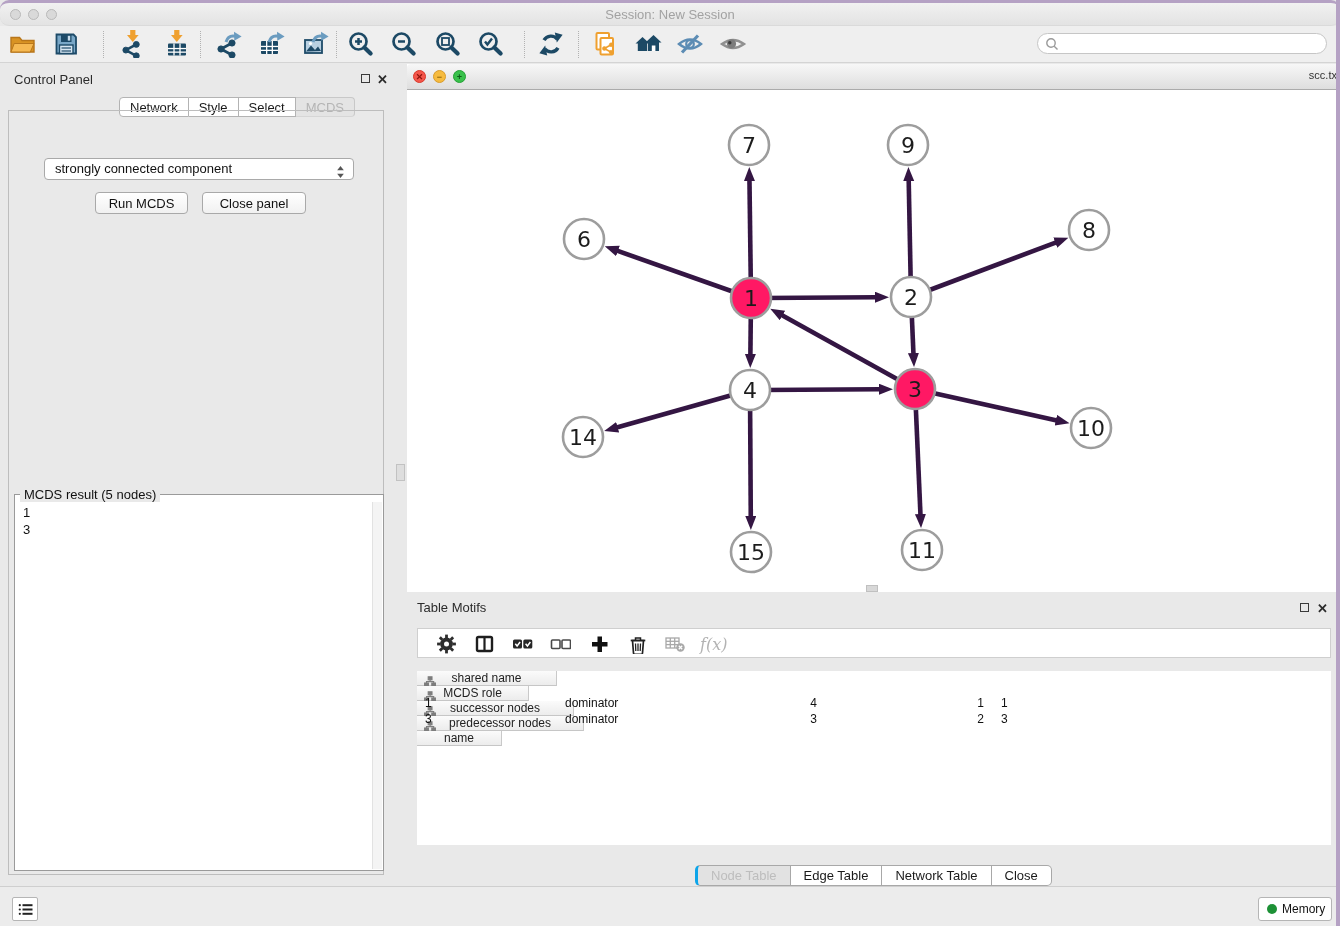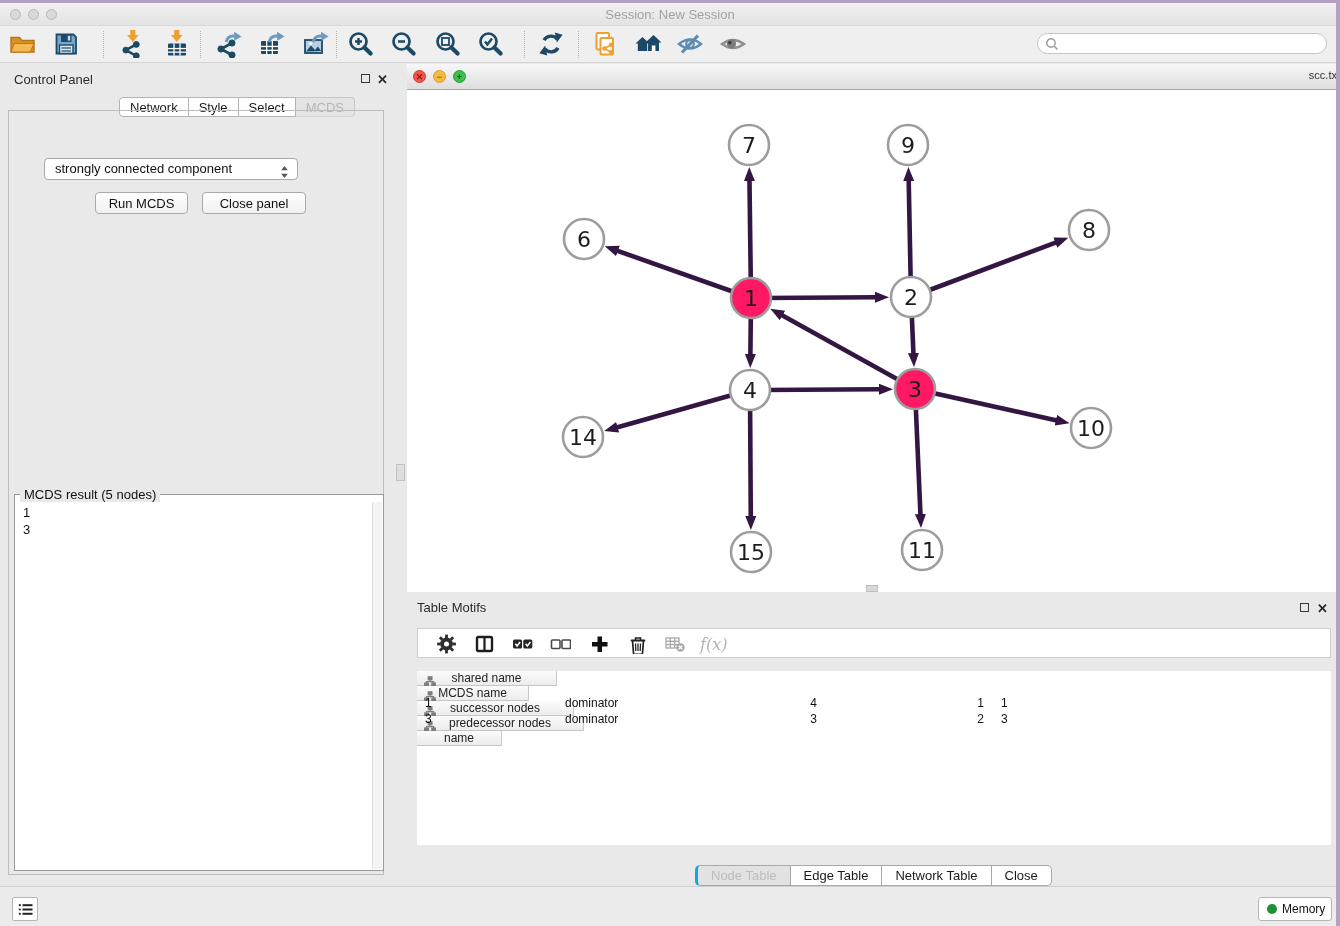--- a/index.html
+++ b/index.html
@@ -4,21 +4,21 @@
 <style>
   * { box-sizing: border-box; }
   html,body { margin:0; padding:0; }
   body { width:1340px; height:926px; position:relative; background:#e9e9e9;
          font-family:"Liberation Sans", sans-serif; overflow:hidden; }
   .abs { position:absolute; }
 
   
   #titlebar { left:0; top:0; width:1340px; height:26px;
     background:linear-gradient(#f1f1f1,#e3e3e3); border-top:3px solid #b5a1c4;
-    border-bottom:1px solid #dadada; }
+    border-bottom:1px solid #dadada;border-radius:9px; }
   #titlebar .tl { position:absolute; width:11px; height:11px; border-radius:50%;
     background:#d9d9d9; border:1px solid #b9b9b9; top:6px; }
   #win-title { position:absolute; left:0; right:0; top:4px; text-align:center;
     font-size:13px; color:#a2a2a2; }
   #right-edge { left:1336px; top:0; width:4px; height:926px; background:#b5a1c4; }
 
   
   #main-toolbar { left:0; top:26px; width:1340px; height:37px; background:#efefef;
     border-bottom:1px solid #d4d4d4; }
   .tbtn { position:absolute; width:38px; height:34px; top:1px; display:flex;
@@ -41,21 +41,21 @@
     font-size:13px; color:#1a1a1a; display:flex; align-items:center; justify-content:center;
     padding:0 10px; }
   .cp-tab:first-child { border-left:1px solid #b3b3b3; border-radius:4px 0 0 4px; }
   .cp-tab:last-child { border-radius:0 4px 4px 0; }
   .cp-tab.disabled { background:#e4e4e4; color:#b4b4b4; border-color:#c8c8c8;
     border-bottom-color:#d6d6d6; }
   #cp-body { position:absolute; left:8px; top:47px; width:376px; height:765px;
     border:1px solid #bdbdbd; }
   #opt-label { position:absolute; left:0; width:100%; top:74px; text-align:center;
     font-size:13px; color:#1a1a1a; }
-  #criterion-select { position:absolute; left:44px; top:95px; width:254px; height:22px;
+  #criterion-select { position:absolute; left:44px; top:95px; width:310px; height:22px;
     background:#fff; border:1px solid #a9a9a9; border-radius:4px; font-size:13px;
     color:#111; line-height:20px; padding-left:10px; }
   #criterion-select .spin { position:absolute; right:9px; top:5px; }
   .btn { position:absolute; height:22px; background:linear-gradient(#ffffff,#f1f1f1);
     border:1px solid #a9a9a9; border-radius:4px; font-size:13px; color:#111;
     display:flex; align-items:center; justify-content:center; }
   #mcds-group { position:absolute; left:14px; top:431px; width:370px; height:377px;
     border:1px solid #9a9a9a; background:#fff; }
   #mcds-legend { position:absolute; left:5px; top:-8px; background:#e9e9e9;
     padding:0 4px; font-size:13px; color:#111; }
@@ -524,21 +524,21 @@
         </div>
         <div class="th" style="width: 112px;">
           <svg width="12" height="11" viewBox="0 0 12 11">
             <g fill="none" stroke="#7d7d7d" stroke-width="1.1">
               <rect x="4.2" y="0.8" width="3.8" height="3" fill="#7d7d7d"></rect>
               <rect x="0.6" y="7" width="3.8" height="3" fill="#7d7d7d"></rect>
               <rect x="7.8" y="7" width="3.8" height="3" fill="#7d7d7d"></rect>
               <path d="M6.1 3.8 V5.6 M2.5 7 V5.6 H9.7 V7"></path>
             </g>
           </svg>
-          <span>MCDS name</span>
+          <span>MCDS role</span>
         </div>
         <div class="th" style="width: 157px;">
           <svg width="12" height="11" viewBox="0 0 12 11">
             <g fill="none" stroke="#7d7d7d" stroke-width="1.1">
               <rect x="4.2" y="0.8" width="3.8" height="3" fill="#7d7d7d"></rect>
               <rect x="0.6" y="7" width="3.8" height="3" fill="#7d7d7d"></rect>
               <rect x="7.8" y="7" width="3.8" height="3" fill="#7d7d7d"></rect>
               <path d="M6.1 3.8 V5.6 M2.5 7 V5.6 H9.7 V7"></path>
             </g>
           </svg>

